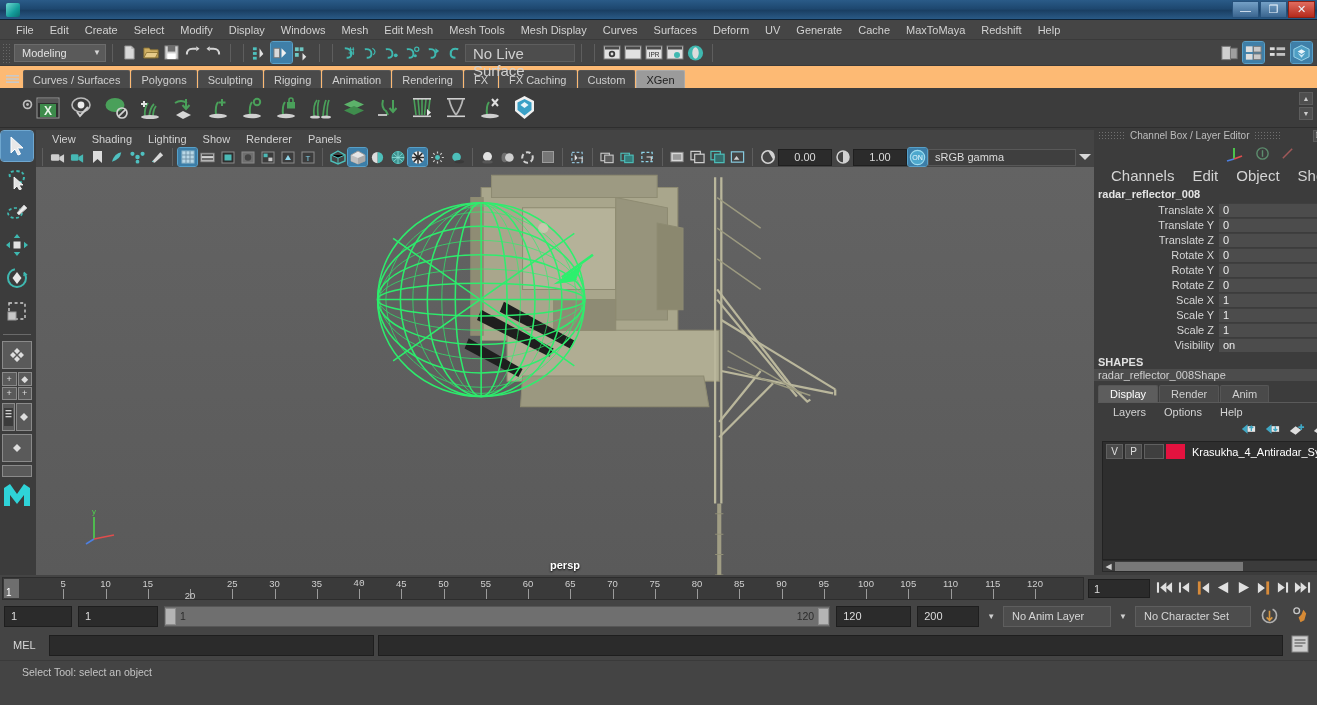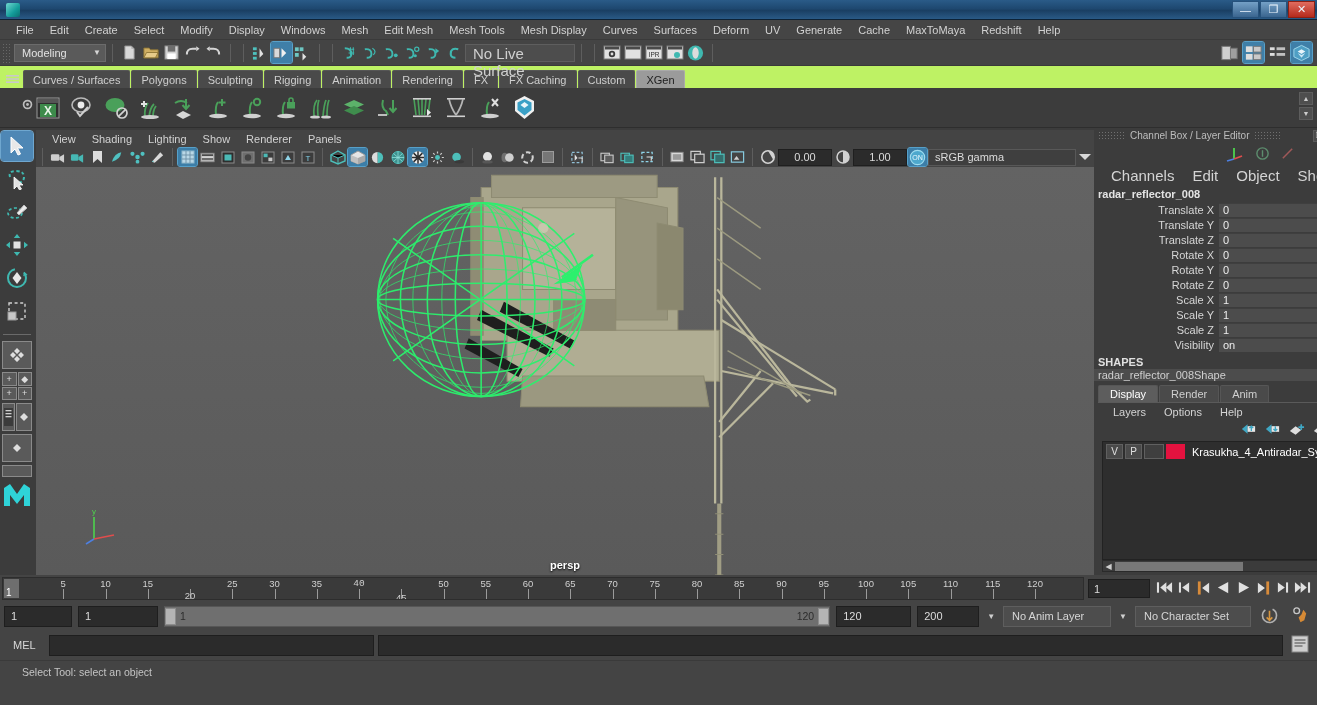--- a/index.html
+++ b/index.html
@@ -45,21 +45,21 @@
   .ico{ width:21px;height:21px; display:inline-flex;align-items:center;justify-content:center;
         border-radius:2px; position:relative; flex:0 0 auto;}
   .ico.on{ background:#3f7fa8; outline:1px solid #58a0c8;}
   .ico svg{ display:block; }
   .field-dark{ height:17px;background:#2b2b2b;border:1px solid #1f1f1f;color:#dcdcdc;
      font-size:11px; display:flex;align-items:center;padding:0 6px;}
   .nolive{ height:18px;background:#4d4d4d;border:1px solid #5e5e5e;color:#d0d0d0;
      font-size:15px; display:flex;padding:0 7px; width:110px;}
 
   
-  .shelftabs{ height:22px;background:#bef264;display:flex;align-items:flex-end;
+  .shelftabs{ height:22px;background:#fdba74;display:flex;align-items:flex-end;
      padding-left:2px; gap:1px;}
   .shelftabs .hamb{ width:20px;height:18px; display:flex;align-items:center;justify-content:center;}
   .stab{ height:18px;background:#4a4a4a;color:#cfcfcf;font-size:11px;
      display:flex;align-items:center;padding:0 9px;border:1px solid #565656;border-bottom:none;
      border-radius:2px 2px 0 0;}
   .stab.sel{ background:#9b9b9b;color:#1e1e1e;border-color:#aaa;}
   .shelfrow{ height:40px;background:#3c3c3c;display:flex;align-items:center;
      padding-left:6px;gap:6px;border-bottom:1px solid #2e2e2e;position:relative;}
   .shelfrow .si{ width:28px;height:30px;display:flex;align-items:center;justify-content:center;}
   .shelf-gear{ position:absolute;left:20px;top:9px;}
@@ -1099,21 +1099,21 @@
       <div class="tlabel" style="left: 187px; margin-top: 12px;">20</div>
       <div class="tick" style="left: 229.25px;"></div>
       <div class="tlabel" style="left: 229.25px;">25</div>
       <div class="tick" style="left: 271.5px;"></div>
       <div class="tlabel" style="left: 271.5px;">30</div>
       <div class="tick" style="left: 313.75px;"></div>
       <div class="tlabel" style="left: 313.75px;">35</div>
       <div class="tick" style="left: 356px;"></div>
       <div class="tlabel" style="left: 356px; font-family: Liberation Mono, monospace;">40</div>
       <div class="tick" style="left: 398.25px;"></div>
-      <div class="tlabel" style="left: 398.25px; margin-top: 14px;">45</div>
+      <div class="tlabel" style="left: 398.25px;">45</div>
       <div class="tick" style="left: 440.5px;"></div>
       <div class="tlabel" style="left: 440.5px;">50</div>
       <div class="tick" style="left: 482.75px;"></div>
       <div class="tlabel" style="left: 482.75px;">55</div>
       <div class="tick" style="left: 525px;"></div>
       <div class="tlabel" style="left: 525px;">60</div>
       <div class="tick" style="left: 567.25px;"></div>
       <div class="tlabel" style="left: 567.25px;">65</div>
       <div class="tick" style="left: 609.5px;"></div>
       <div class="tlabel" style="left: 609.5px;">70</div>

